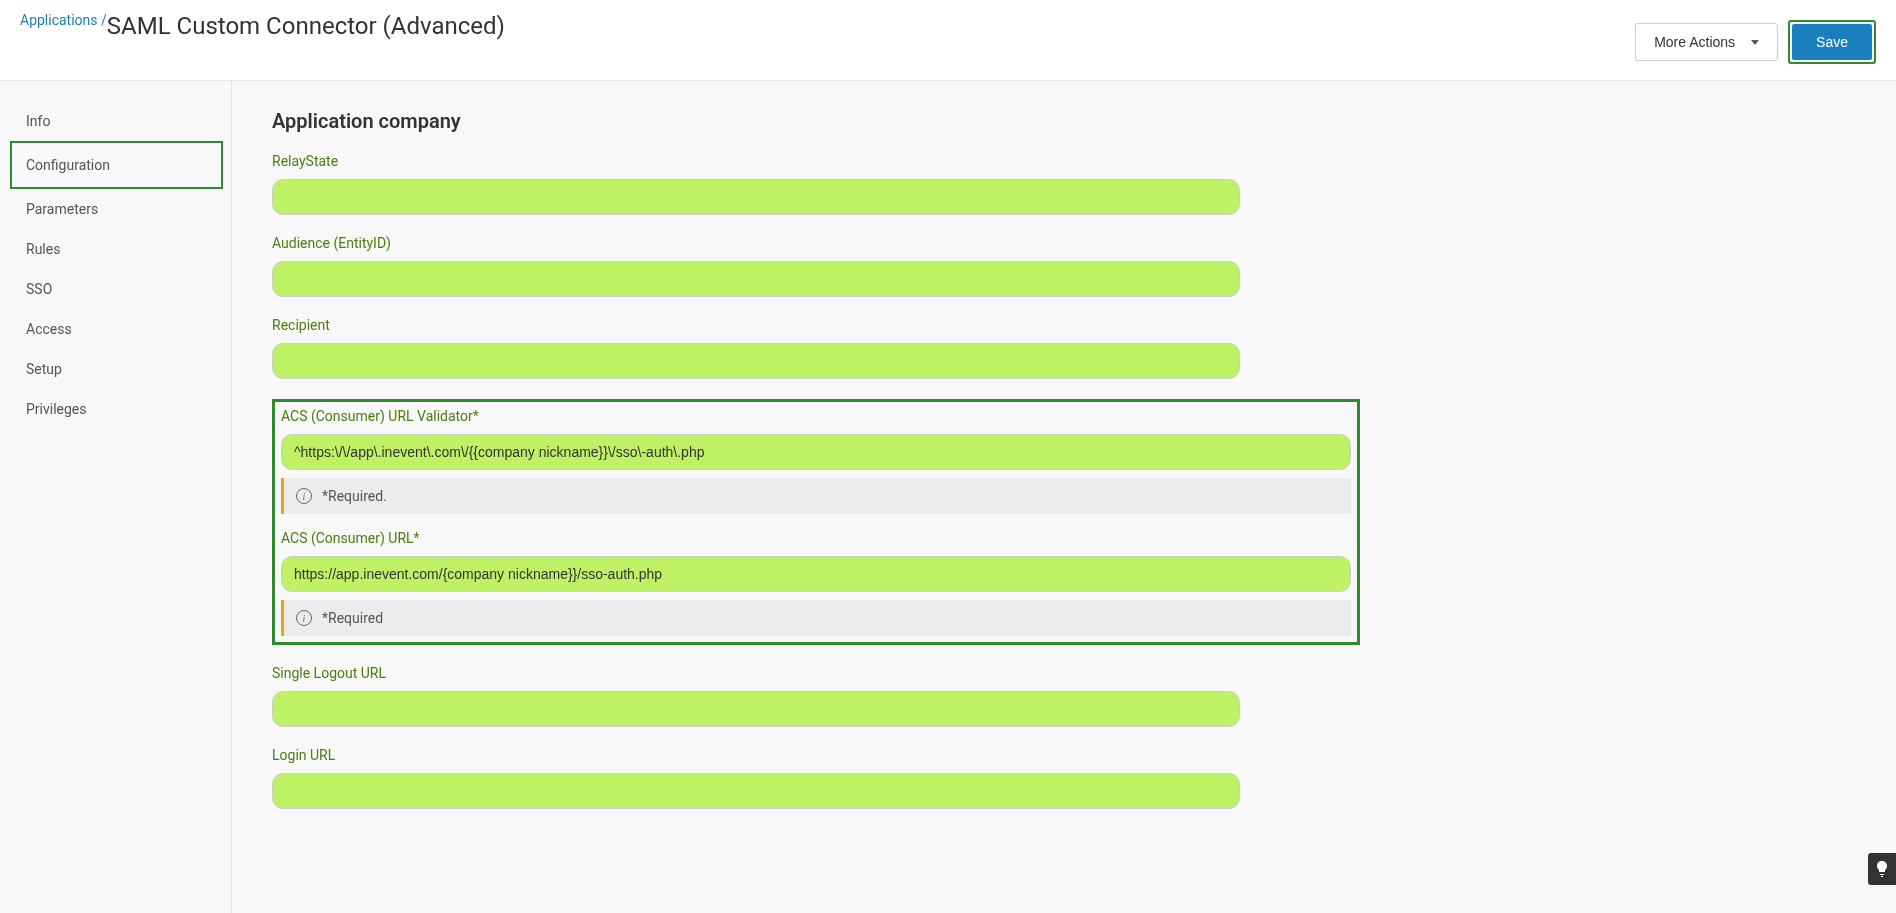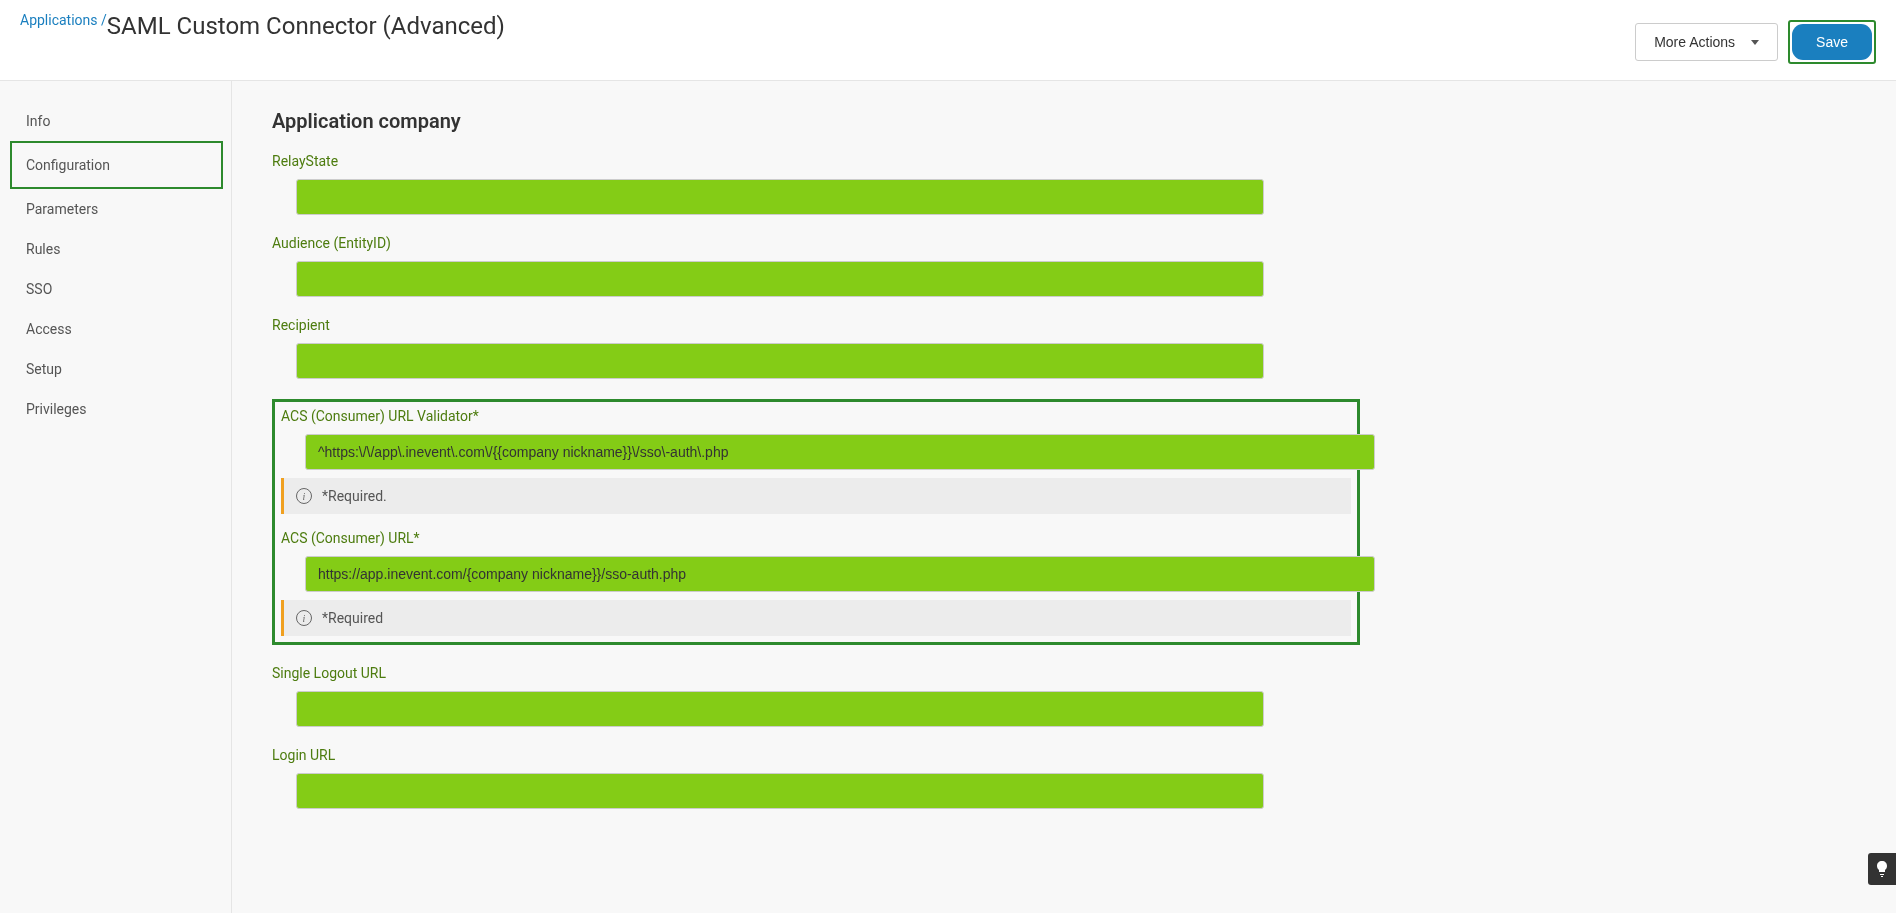--- a/index.html
+++ b/index.html
@@ -69,21 +69,21 @@
     .save-btn-wrap {
       border: 2px solid #2d8a2d;
       border-radius: 3px;
       padding: 2px;
     }
     .save-btn {
       background: #1a7fbf;
       color: #fff;
       border: none;
       padding: 10px 24px;
-      border-radius: 11px;
+      border-radius: 2px;
       font-size: 14px;
       cursor: pointer;
     }
     .main {
       display: flex;
       background: #f8f8f8;
       min-height: calc(100vh - 70px);
     }
     .sidebar {
       width: 232px;
@@ -120,25 +120,24 @@
       display: block;
       font-size: 14px;
       color: #4d7c0f;
       margin-bottom: 10px;
     }
     .form-input {
       width: 968px;
       max-width: 100%;
       padding: 9px 12px;
       border: 1px solid #ccc;
-      border-radius: 3px;
-      font-size: 14px;
-      color: #333;
-      background: #84cc16;
-      margin-left: 24px;
+      border-radius: 11px;
+      font-size: 14px;
+      color: #333;
+      background: #bef264;
     }
     .highlighted-block {
       border: 3px solid #2d8a2d;
       padding: 6px;
       width: 1088px;
       max-width: 100%;
       margin-bottom: 20px;
     }
     .highlighted-block .form-input {
       width: 100%;

